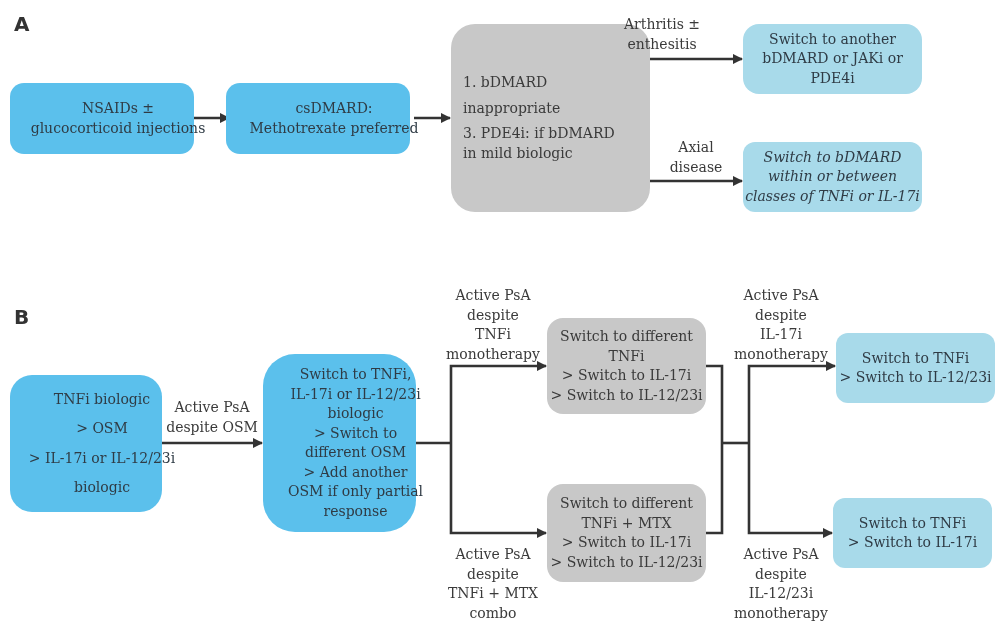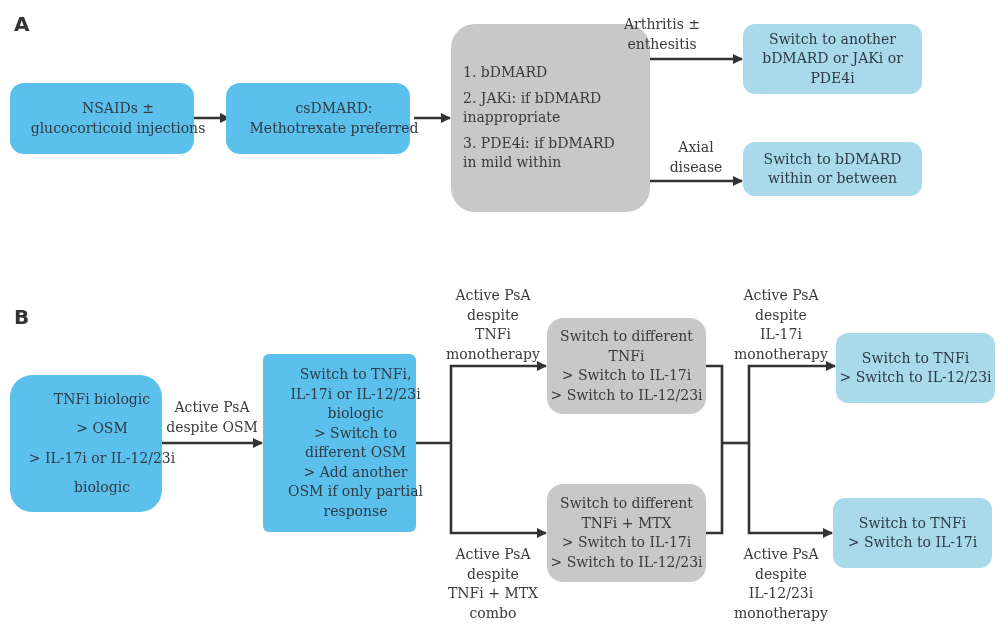--- a/index.html
+++ b/index.html
@@ -58,62 +58,62 @@
 <div class="box blue" style="left:226px;top:83px;width:184px;height:71px;">
   <span class="line">csDMARD:</span>
   <span class="line">Methotrexate preferred</span>
 </div>
 
 <div class="box grey grey-list" style="left:451px;top:24px;width:199px;height:188px;border-radius:24px;">
   <div class="item">
     <span class="line">1. bDMARD</span>
   </div>
   <div class="item">
-    <span class="line">2. JAKi: if bDMARD</span>
     <span class="line">inappropriate</span>
   </div>
   <div class="item">
     <span class="line">3. PDE4i: if bDMARD</span>
-    <span class="line">in mild within</span>
+    <span class="line">in mild biologic</span>
   </div>
 </div>
 
 <div class="edge-label" style="left:618px;top:15px;width:88px;">
   <span class="line">Arthritis ±</span>
   <span class="line">enthesitis</span>
 </div>
 <div class="edge-label" style="left:652px;top:138px;width:88px;">
   <span class="line">Axial</span>
   <span class="line">disease</span>
 </div>
 
-<div class="box lightblue" style="left:743px;top:24px;width:179px;height:70px;">
+<div class="box lightblue" style="left:743px;top:24px;width:179px;height:70px;border-radius:16px;">
   <span class="line">Switch to another</span>
   <span class="line">bDMARD or JAKi or</span>
   <span class="line">PDE4i</span>
 </div>
 
-<div class="box lightblue" style="left:743px;top:142px;width:179px;height:54px;">
+<div class="box lightblue" style="left:743px;top:142px;width:179px;height:70px;font-style:italic;">
   <span class="line">Switch to bDMARD</span>
   <span class="line">within or between</span>
+  <span class="line">classes of TNFi or IL-17i</span>
 </div>
 
 <div class="box blue" style="left:10px;top:375px;width:152px;height:137px;border-radius:22px;gap:10px;">
   <span class="line">TNFi biologic</span>
   <span class="line">&gt; OSM</span>
   <span class="line">&gt; IL-17i or IL-12/23i</span>
   <span class="line">biologic</span>
 </div>
 
 <div class="edge-label" style="left:164px;top:398px;width:96px;">
   <span class="line">Active PsA</span>
   <span class="line">despite OSM</span>
 </div>
 
-<div class="box blue" style="left:263px;top:354px;width:153px;height:178px;border-radius:6px;">
+<div class="box blue" style="left:263px;top:354px;width:153px;height:178px;border-radius:32px;">
   <span class="line">Switch to TNFi,</span>
   <span class="line">IL-17i or IL-12/23i</span>
   <span class="line">biologic</span>
   <span class="line">&gt; Switch to</span>
   <span class="line">different OSM</span>
   <span class="line">&gt; Add another</span>
   <span class="line">OSM if only partial</span>
   <span class="line">response</span>
 </div>
 

